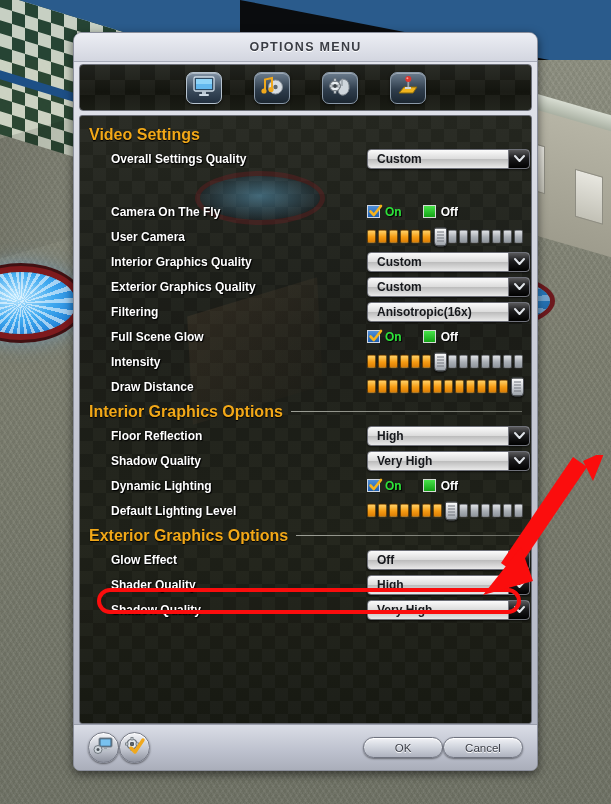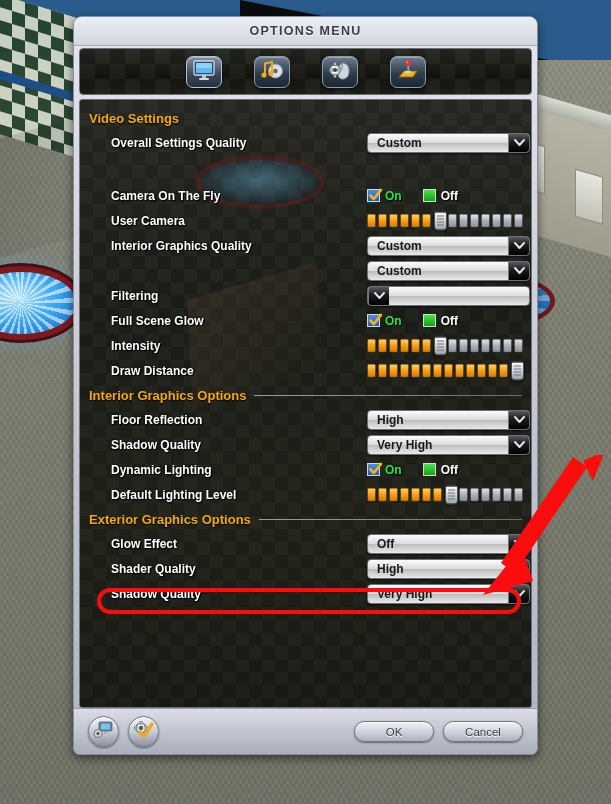--- a/index.html
+++ b/index.html
@@ -113,21 +113,21 @@
     border-radius: 50%;
     background:
       repeating-conic-gradient(from 0deg, rgba(255,255,255,.35) 0 6deg, rgba(0,0,0,0) 6deg 14deg),
       radial-gradient(ellipse at 50% 40%, #8ecdef 0%, #2a7cc0 60%, #10457e 100%);
     box-shadow: 0 0 0 5px #6d1a1e;
   }
 
   
   #dialog {
     position: absolute;
-    left: 73px; top: 16px;
+    left: 73px; top: 32px;
     width: 465px; height: 739px;
     background: linear-gradient(#e4e6ee, #c3c6d2 55%, #b0b4c2);
     border: 1px solid #8b8f9c;
     border-radius: 9px 9px 7px 7px;
     box-shadow: 0 3px 10px rgba(0,0,0,.55);
     display: flex;
     flex-direction: column;
   }
   #titlebar {
     height: 29px;
@@ -210,21 +210,21 @@
 
   .section-head {
     display: flex;
     align-items: center;
     gap: 8px;
     margin: 3px 0 2px 0;
     height: 19px;
   }
   .section-head .sh-label {
     color: #f2a818;
-    font-size: 13px;
+    font-size: 16px;
     font-weight: bold;
     text-shadow: 0 1px 1px #000;
     white-space: nowrap;
   }
   .section-head .sh-rule {
     flex: 1 1 auto;
     height: 1px;
     background: linear-gradient(90deg, #9d9f96, #6a6c63);
   }
 
@@ -335,21 +335,20 @@
     gap: 2px; padding: 0 2px;
   }
   .handle i { display:block; height: 1px; background: #73777e; }
 
   
   #footer {
     flex: 0 0 46px;
     display: flex;
     align-items: center;
     padding: 0 14px;
-    gap: 9px;
     background: linear-gradient(#dadde6, #bcc0cd 60%, #aaaeba);
     border-top: 1px solid #9a9eab;
     border-radius: 0 0 6px 6px;
   }
   .round-btn {
     width: 31px; height: 31px;
     border-radius: 50%;
     background: linear-gradient(#f4f5f8, #c3c7d1 55%, #8e929e);
     border: 1px solid #787c88;
     box-shadow: inset 0 1px 1px #fff, 0 1px 2px rgba(0,0,0,.5);
@@ -543,35 +542,37 @@
               <div class="dd-text">Custom</div>
               <div class="dd-arrow">
                 <svg width="11" height="9" viewBox="0 0 11 9">
                   <path d="M1 2 L5.5 7 L10 2" fill="none" stroke="#dfe3e8" stroke-width="2" stroke-linecap="round" stroke-linejoin="round"></path>
                 </svg>
               </div>
             </div>
           </div>
         </div>
         <div class="row">
+          <div class="r-label">Exterior Graphics Quality</div>
           <div class="r-ctl">
             <div class="dropdown">
               <div class="dd-text">Custom</div>
               <div class="dd-arrow">
                 <svg width="11" height="9" viewBox="0 0 11 9">
                   <path d="M1 2 L5.5 7 L10 2" fill="none" stroke="#dfe3e8" stroke-width="2" stroke-linecap="round" stroke-linejoin="round"></path>
                 </svg>
               </div>
             </div>
           </div>
         </div>
         <div class="row">
           <div class="r-label">Filtering</div>
           <div class="r-ctl">
             <div class="dropdown">
+              <div class="dd-text">Anisotropic(16x)</div>
               <div class="dd-arrow">
                 <svg width="11" height="9" viewBox="0 0 11 9">
                   <path d="M1 2 L5.5 7 L10 2" fill="none" stroke="#dfe3e8" stroke-width="2" stroke-linecap="round" stroke-linejoin="round"></path>
                 </svg>
               </div>
             </div>
           </div>
         </div>
         <div class="row">
           <div class="r-label">Full Scene Glow</div>

